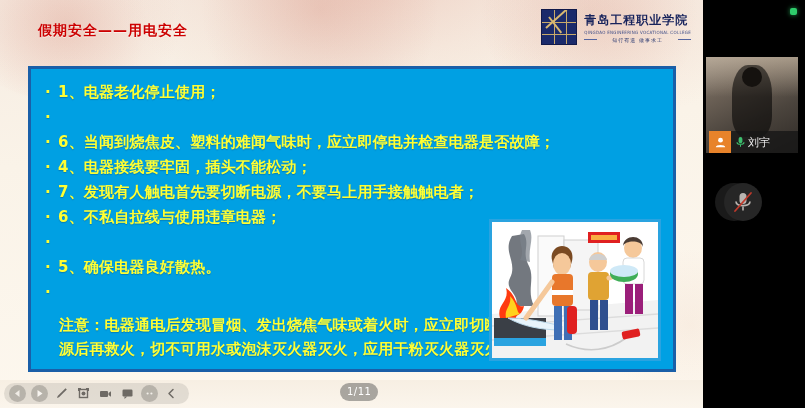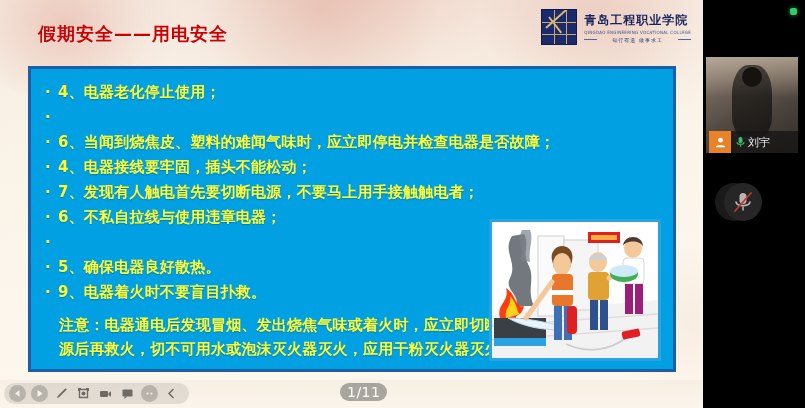--- a/index.html
+++ b/index.html
@@ -47,21 +47,21 @@
   .bg-blob.b3 { left: 460px; top: -60px; width: 260px; height: 150px;
     background: radial-gradient(circle, rgba(205,120,100,0.16), rgba(205,120,100,0) 72%); }
   .bg-blob.b4 { left: 600px; top: 250px; width: 180px; height: 150px;
     background: radial-gradient(circle, rgba(212,150,120,0.10), rgba(212,150,120,0) 72%); }
 
   
   #slide-title {
     position: absolute;
     left: 38px;
     top: 22px;
-    font-size: 18px;
+    font-size: 14px;
     font-weight: bold;
     color: #cc0000;
     letter-spacing: 1px;
     text-shadow: 0 1px 0 rgba(255,255,255,0.5);
     white-space: nowrap;
   }
 
   
   #school-logo {
     position: absolute;
@@ -228,21 +228,21 @@
   #page-indicator {
     position: absolute;
     left: 340px;
     top: 3px;
     min-width: 34px;
     height: 18px;
     padding: 0 7px;
     border-radius: 9px;
     background: rgba(120,118,114,0.62);
     color: #ffffff;
-    font-size: 14px;
+    font-size: 10px;
     line-height: 18px;
     text-align: center;
     letter-spacing: 0.5px;
   }
 
   
   #sidebar {
     position: absolute;
     left: 703px;
     top: 0;
@@ -381,21 +381,21 @@
         <div id="logo-en">QINGDAO ENGINEERING VOCATIONAL COLLEGE</div>
         <div id="logo-slogan">知行有道 做事求工</div>
       </div>
     </div>
 
     <div id="content-panel">
 
       <ul id="bullet-list">
         <li class="bullet-row">
           <span class="bullet-dot">·</span>
-          <span class="bullet-text">4、电器老化停止使用；</span>
+          <span class="bullet-text">1、电器老化停止使用；</span>
         </li>
         <li class="bullet-row">
           <span class="bullet-dot">·</span>
         </li>
         <li class="bullet-row">
           <span class="bullet-dot">·</span>
           <span class="bullet-text">6、当闻到烧焦皮、塑料的难闻气味时，应立即停电并检查电器是否故障；</span>
         </li>
         <li class="bullet-row">
           <span class="bullet-dot">·</span>
@@ -411,21 +411,20 @@
         </li>
         <li class="bullet-row">
           <span class="bullet-dot">·</span>
         </li>
         <li class="bullet-row">
           <span class="bullet-dot">·</span>
           <span class="bullet-text">5、确保电器良好散热。</span>
         </li>
         <li class="bullet-row">
           <span class="bullet-dot">·</span>
-          <span class="bullet-text">9、电器着火时不要盲目扑救。</span>
         </li>
       </ul>
 
       <div id="note-block">注意：电器通电后发现冒烟、发出烧焦气味或着火时，应立即切断电源后再救火，切不可用水或泡沫灭火器灭火，应用干粉灭火器灭火。</div>
 
       <div id="illustration">
         <svg viewBox="0 0 166 136" width="166" height="136" aria-hidden="true">
           <rect x="0" y="0" width="166" height="136" fill="#ffffff"></rect>
 
           <path d="M0 92 L166 78 L166 136 L0 136 Z" fill="#f2f2f2"></path>

